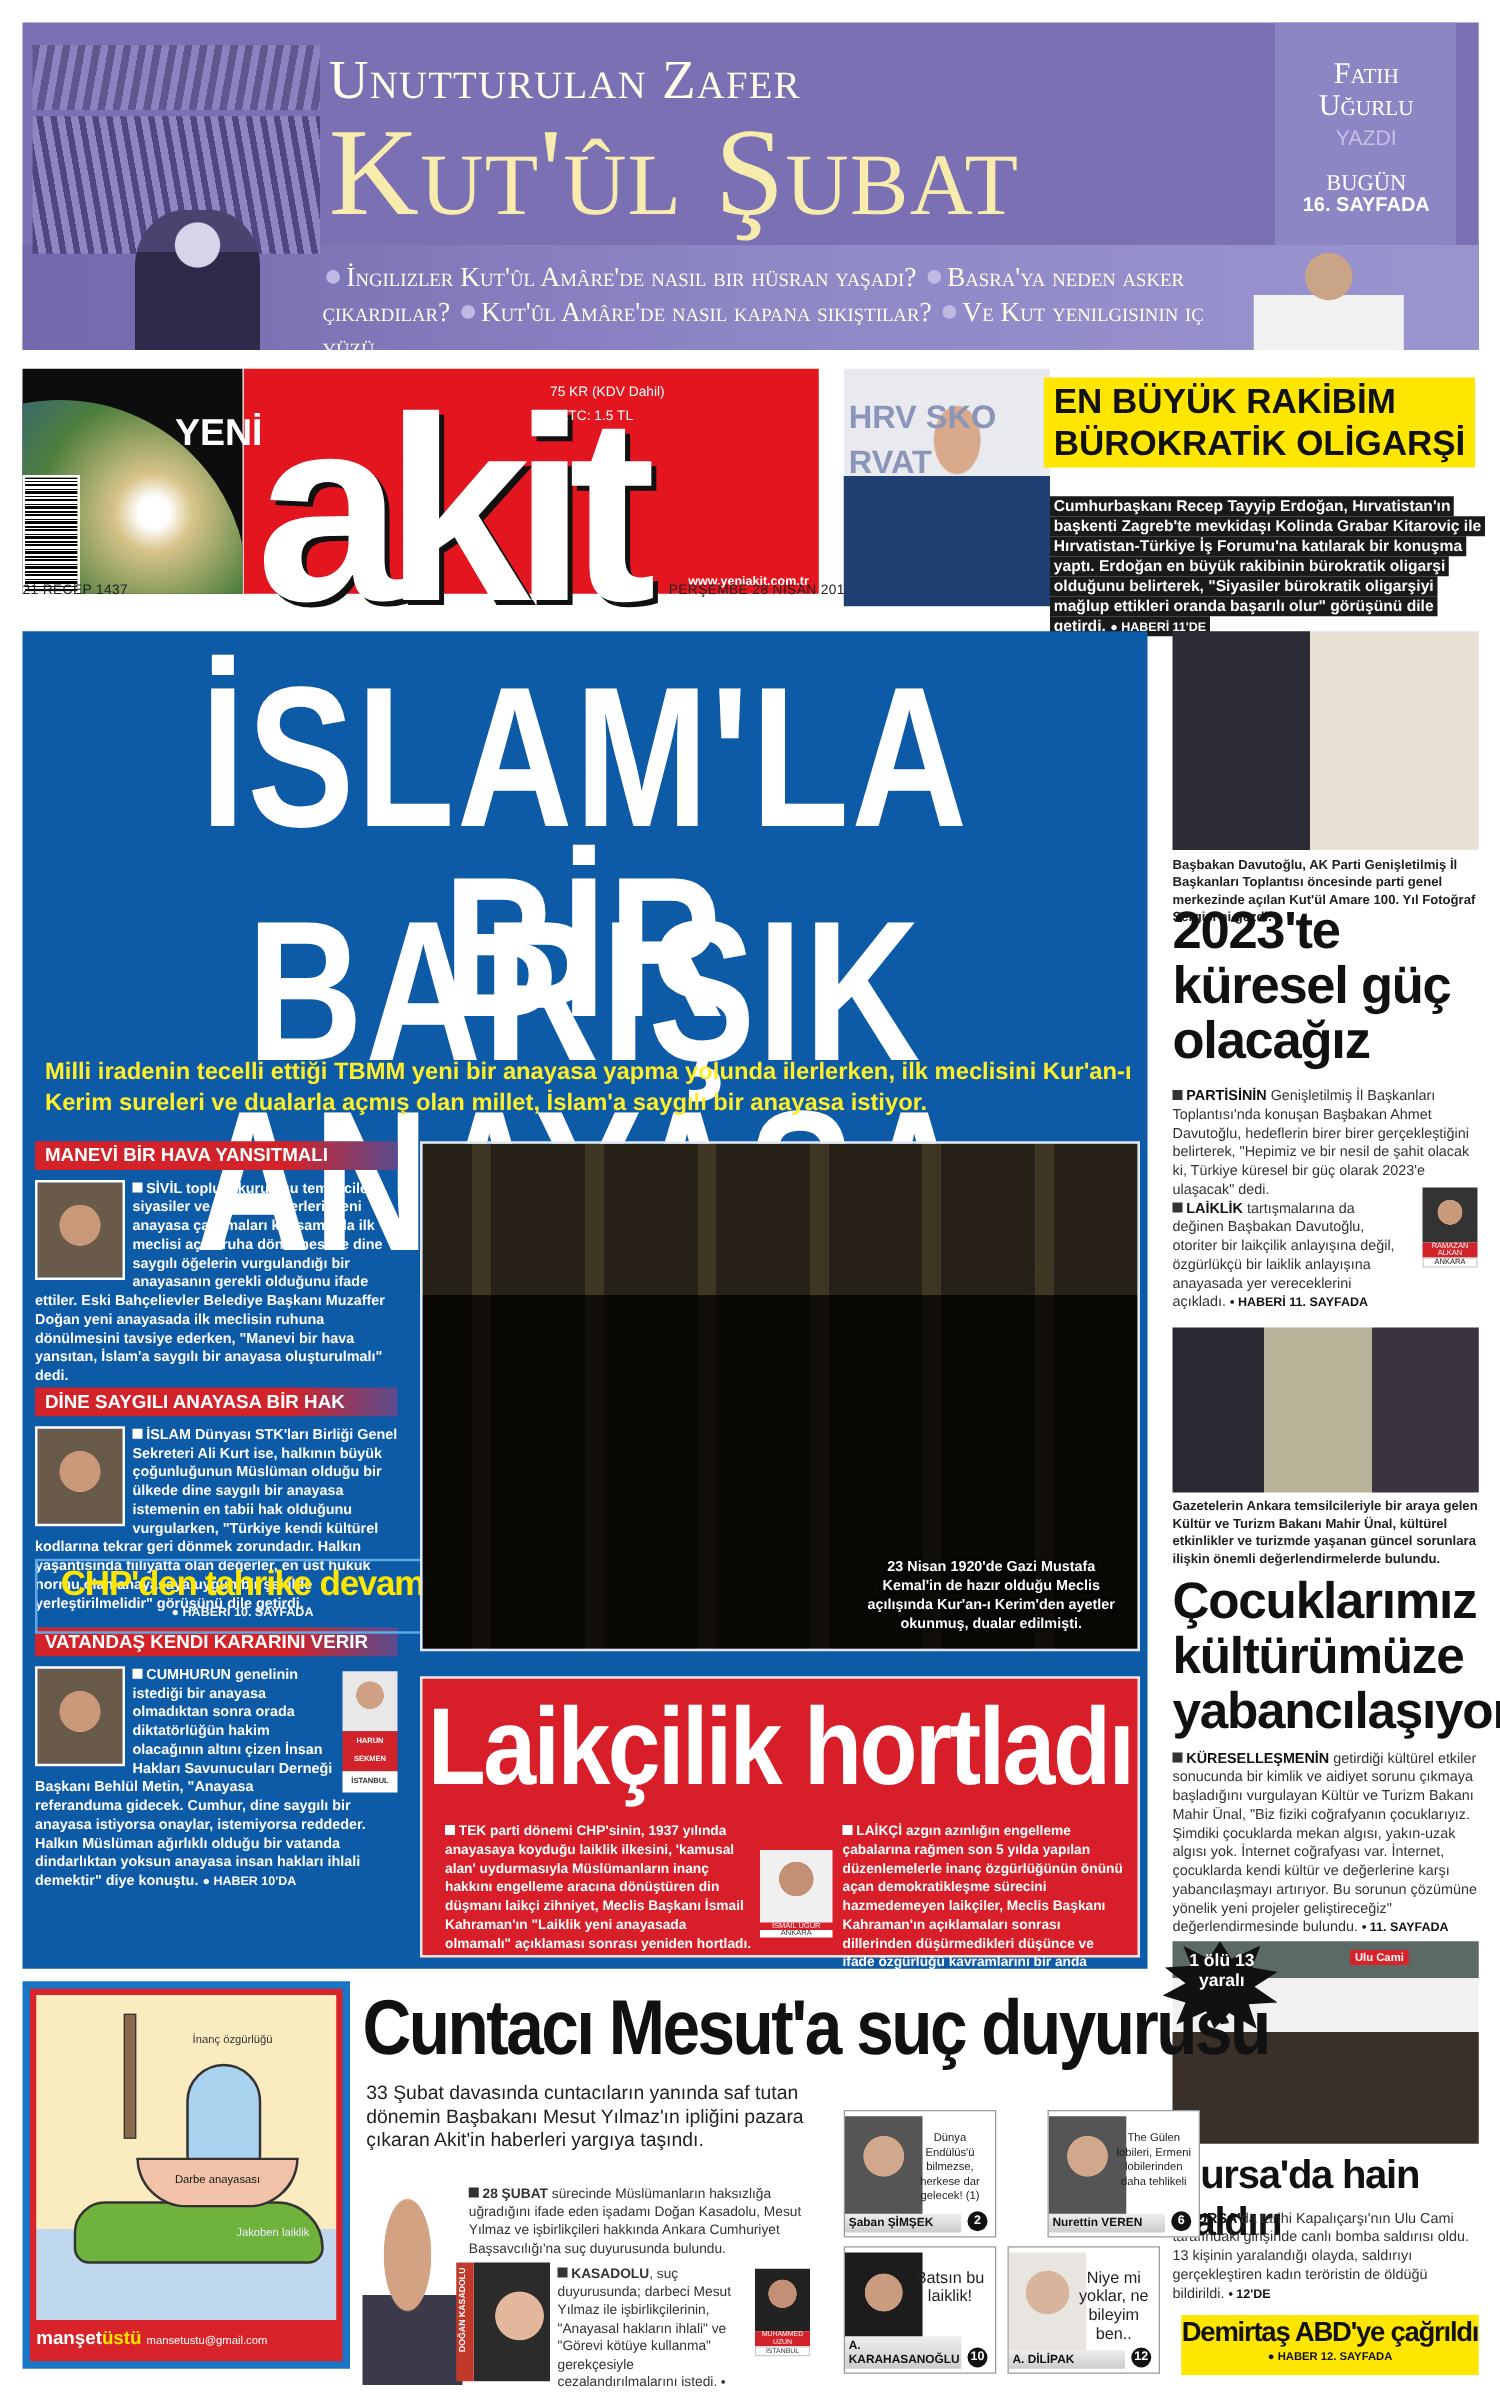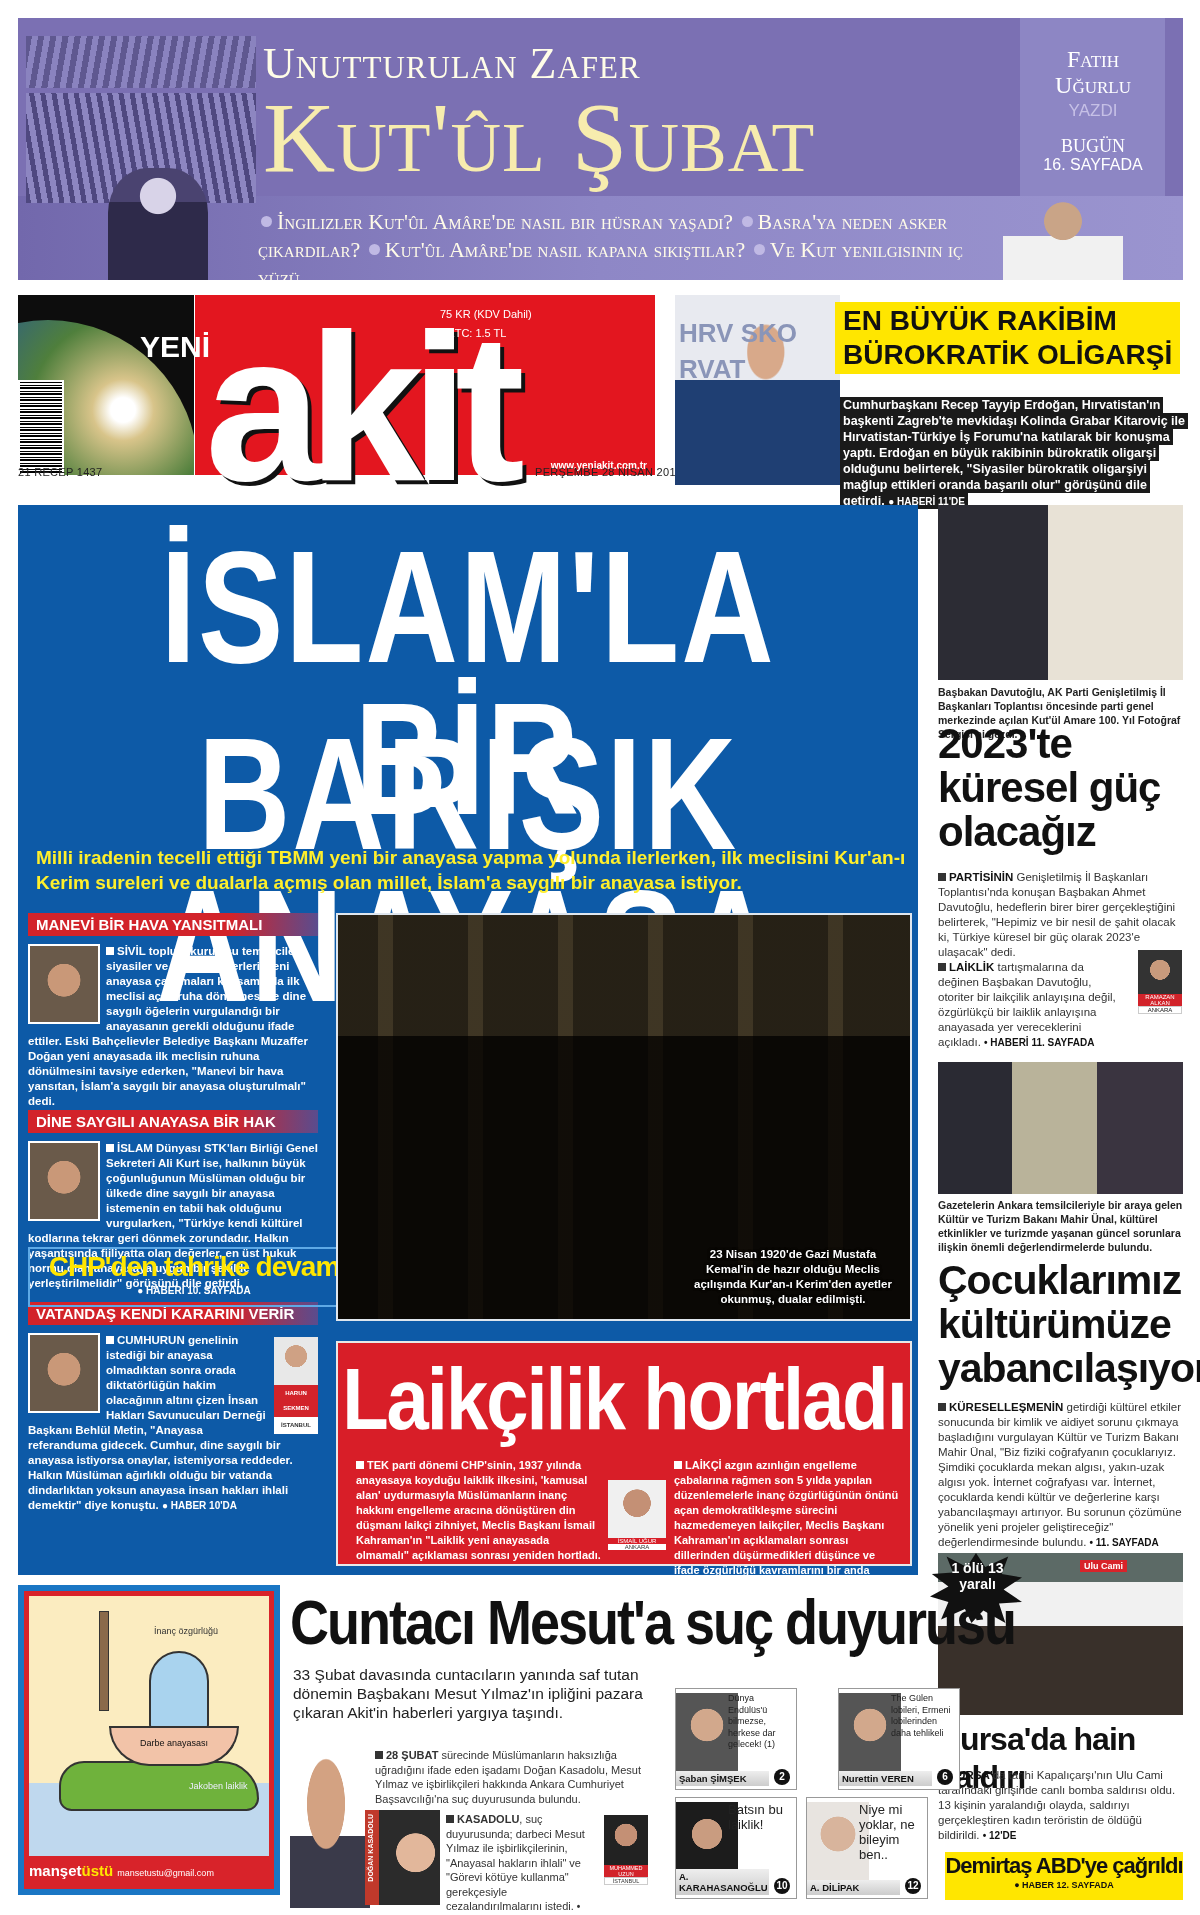--- a/index.html
+++ b/index.html
@@ -13,21 +13,21 @@
   .b-photo { position: absolute; background: #4b4470; }
   .b-photo.p1 { left: 8px; top: 18px; width: 230px; height: 52px; background: repeating-linear-gradient(100deg,#5f5890 0 6px,#8a83bf 6px 12px); }
   .b-photo.p2 { left: 8px; top: 75px; width: 230px; height: 110px; background: repeating-linear-gradient(80deg,#4f4880 0 5px,#8d86c1 5px 11px); }
   .b-portrait { position: absolute; left: 90px; top: 150px; width: 100px; height: 112px; background: radial-gradient(circle at 50% 25%,#d8d3e8 0 18%,transparent 19%), linear-gradient(180deg,#4a4370 0 30%,#2e2a4a 30% 100%); border-radius: 40% 40% 0 0; }
   .b-man { position: absolute; right: 60px; top: 178px; width: 120px; height: 84px; background: radial-gradient(circle at 50% 30%,#c9a487 0 22%,transparent 23%), linear-gradient(180deg,transparent 0 48%,#f1f1f1 48% 100%); }
   #banner .kicker { position: absolute; left: 245px; top: 20px; font-family: "Liberation Serif", serif; font-size: 44px; color: #fffde8; letter-spacing: 1px; font-variant: small-caps; }
   #banner .title { position: absolute; left: 245px; top: 70px; font-family: "Liberation Serif", serif; font-size: 100px; color: #f7ecae; line-height: 1; letter-spacing: 1px; font-variant: small-caps; }
   #banner .author { position: absolute; right: 30px; top: 28px; width: 120px; text-align: center; font-family: "Liberation Serif", serif; color: #fff; font-size: 24px; line-height: 26px; font-variant: small-caps; }
   #banner .author .yazdi { color: #c6c0e6; font-family: "Liberation Sans", sans-serif; font-size: 17px; }
   #banner .author .bugun { margin-top: 12px; font-size: 18px; line-height: 20px; }
-  #banner .author .page { font-family: "Liberation Sans", sans-serif; font-weight: normal; font-size: 16px; line-height: 18px; }
+  #banner .author .page { font-family: "Liberation Sans", sans-serif; font-weight: bold; font-size: 16px; line-height: 18px; }
   #banner .qs { position: absolute; left: 240px; top: 190px; width: 740px; font-family: "Liberation Serif", serif; color: #fffbe8; font-size: 22px; line-height: 28px; font-variant: small-caps; }
   #banner .qs .dot { display: inline-block; width: 11px; height: 11px; border-radius: 50%; background: #c0b9e4; margin: 0 5px 2px 3px; }
 
   
   #masthead-globe { left: 18px; top: 295px; width: 176px; height: 180px; background: #0d0d0d; overflow: hidden; }
   #masthead-globe .globe { position: absolute; left: -120px; top: 25px; width: 300px; height: 300px; border-radius: 50%; background: radial-gradient(circle at 75% 30%,#ffffff 0 4%,#d8c48a 10%,#4f7f3c 30%,#2a5b8d 55%,#123a66 80%); }
   #barcode { left: 18px; top: 380px; width: 46px; height: 95px; background: repeating-linear-gradient(0deg,#000 0 2px,#fff 2px 3px,#000 3px 4px,#fff 4px 6px); border: 2px solid #fff; }
   #masthead-red { left: 195px; top: 295px; width: 460px; height: 180px; background: #e3161f; }
   #masthead-red .yeni { position: absolute; left: -55px; top: 35px; font-size: 30px; font-weight: bold; color: #fff; }
   #masthead-red .logo { position: absolute; left: 10px; top: 8px; font-size: 210px; font-weight: bold; color: #fff; letter-spacing: -14px; line-height: 1; text-shadow: 4px 4px 0 #111; }
@@ -98,21 +98,21 @@
   #kasadolu-photo { left: 365px; top: 1810px; width: 75px; height: 95px; background: radial-gradient(circle at 60% 45%,#e2b79b 0 30%,#2b2b2b 31%); border-left: 14px solid #c0392b; }
   #kasadolu-photo .vt { position: absolute; left: -12px; top: 4px; width: 10px; color: #fff; font-size: 7px; font-weight: bold; writing-mode: vertical-rl; transform: rotate(180deg); }
   #cuntaci-p2 { left: 446px; top: 1812px; width: 152px; font-size: 11px; line-height: 14.5px; color: #333; }
   #muhammed-by { left: 604px; top: 1815px; width: 44px; text-align: center; font-size: 5.5px; }
   #muhammed-by .pic { height: 50px; background: radial-gradient(circle at 50% 40%,#c49075 0 30%,#222 31%); }
   #muhammed-by .nm { background: #d2232a; color: #fff; }
   #muhammed-by .ct { background: #fff; color: #333; border: 1px solid #ccc; }
 
   .col-card { position: absolute; width: 122px; height: 102px; border: 1px solid #999; background: #fff; overflow: hidden; }
   .col-card .pic { position: absolute; left: 0; top: 4px; width: 62px; height: 80px; background: radial-gradient(circle at 50% 40%,#d2a88c 0 28%,#555 29% 100%); }
-  .col-card .quote { position: absolute; right: 4px; top: 4px; width: 64px; text-align: left; font-size: 9px; line-height: 11.5px; color: #222; }
+  .col-card .quote { position: absolute; right: 4px; top: 16px; width: 64px; text-align: center; font-size: 9px; line-height: 11.5px; color: #222; }
   .col-card .quote.big { font-size: 13px; line-height: 15px; }
   .col-card .name { position: absolute; left: 0; bottom: 3px; width: 93px; background: linear-gradient(180deg,#eee,#ccc); font-size: 9.5px; font-weight: bold; padding: 2px 3px; color: #111; }
   .col-card .num { position: absolute; right: 6px; bottom: 4px; width: 16px; height: 16px; border-radius: 50%; background: #111; color: #fff; font-size: 10px; font-weight: bold; text-align: center; line-height: 16px; }
 
   #bursa-photo { left: 938px; top: 1553px; width: 245px; height: 162px; background: linear-gradient(180deg,#5c6a66 0 18%,#f1f1f1 18% 45%,#39302a 45% 100%); }
   #star { left: 930px; top: 1553px; width: 92px; height: 70px; background: #111; clip-path: polygon(50% 0%,60% 20%,85% 5%,78% 30%,100% 35%,80% 52%,100% 70%,75% 72%,82% 100%,58% 82%,45% 100%,38% 80%,12% 95%,20% 70%,0% 62%,20% 48%,2% 30%,25% 28%,18% 5%,40% 20%); }
   #star-text { left: 945px; top: 1560px; width: 65px; color: #fff; text-align: center; font-weight: bold; font-size: 14px; line-height: 16px; }
   #ulu { left: 1080px; top: 1560px; background: #d8232a; color: #fff; font-size: 9px; padding: 1px 4px; font-weight: bold; }
   #demirtas { left: 945px; top: 1852px; width: 238px; height: 48px; background: #ffe600; text-align: center; }
   #demirtas .h { font-family: "Liberation Sans Narrow","Liberation Sans", sans-serif; font-weight: bold; font-size: 22px; line-height: 28px; letter-spacing: -1px; }

